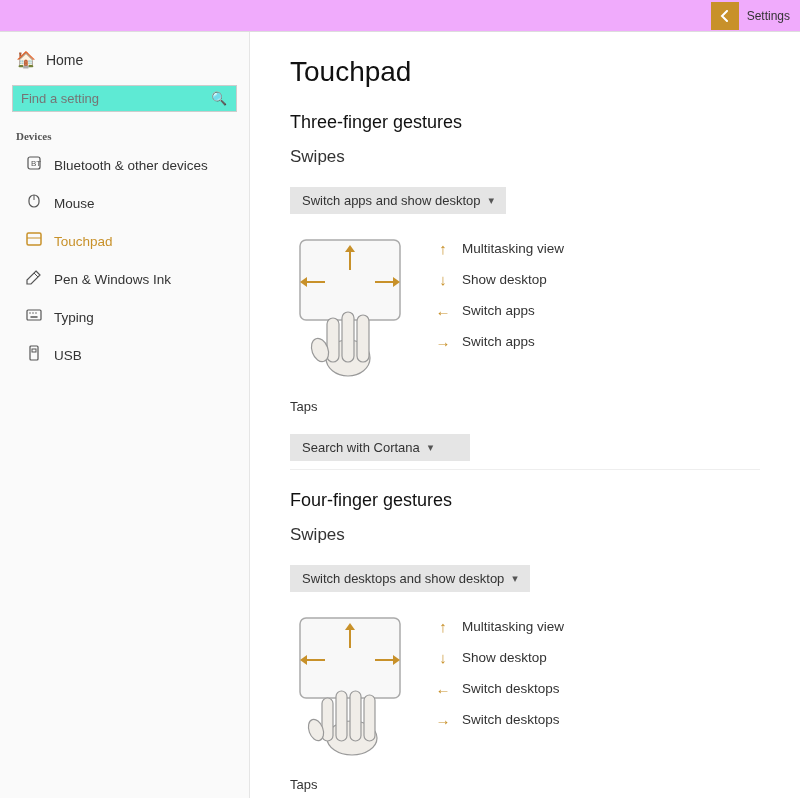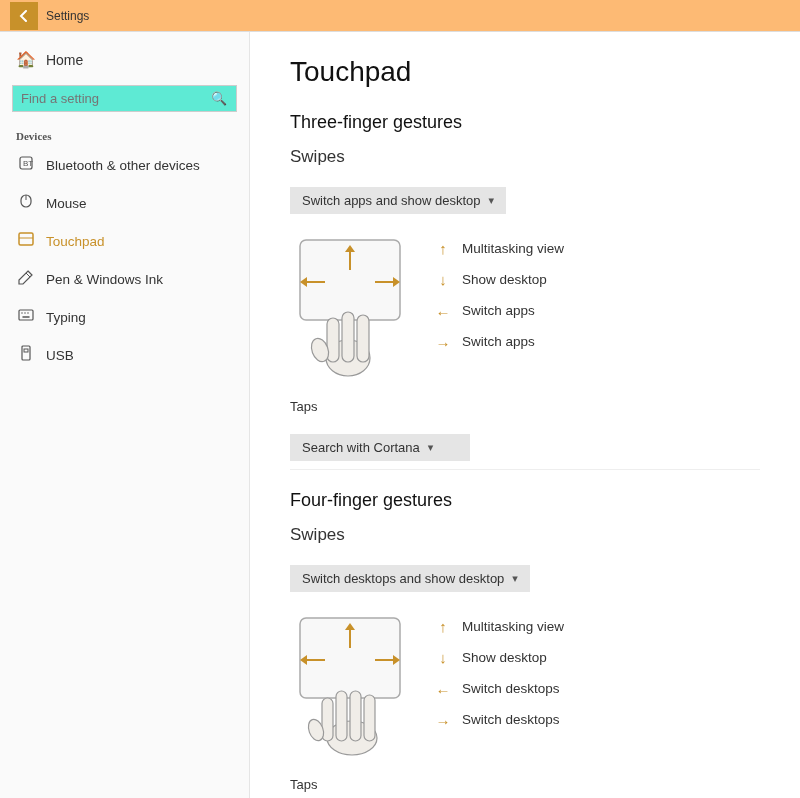--- a/index.html
+++ b/index.html
@@ -10,27 +10,28 @@
       color: #333;
       width: 800px;
       height: 798px;
       overflow: hidden;
       display: flex;
       flex-direction: column;
     }
 
     
     .titlebar {
-      background: #fdba74;
+      background: #f0abfc;
       height: 32px;
       display: flex;
       align-items: center;
       padding: 0 10px;
       border-bottom: 1px solid #ddd;
       flex-shrink: 0;
+      justify-content: flex-end;
     }
     .titlebar-back {
       width: 28px;
       height: 28px;
       background: #c8912a;
       display: flex;
       align-items: center;
       justify-content: center;
       cursor: pointer;
       margin-right: 8px;
@@ -99,21 +100,21 @@
       color: #555;
       text-transform: none;
       font-weight: 600;
       letter-spacing: 0;
       font-family: Liberation Serif, serif;
     }
 
     .sidebar-item {
       display: flex;
       align-items: center;
-      padding: 9px 16px;
+      padding: 9px 24px;
       cursor: pointer;
       font-size: 13.5px;
       color: #333;
     }
     .sidebar-item.active {
       color: #c8912a;
     }
     .sidebar-item-icon {
       margin-right: 10px;
       font-size: 16px;

